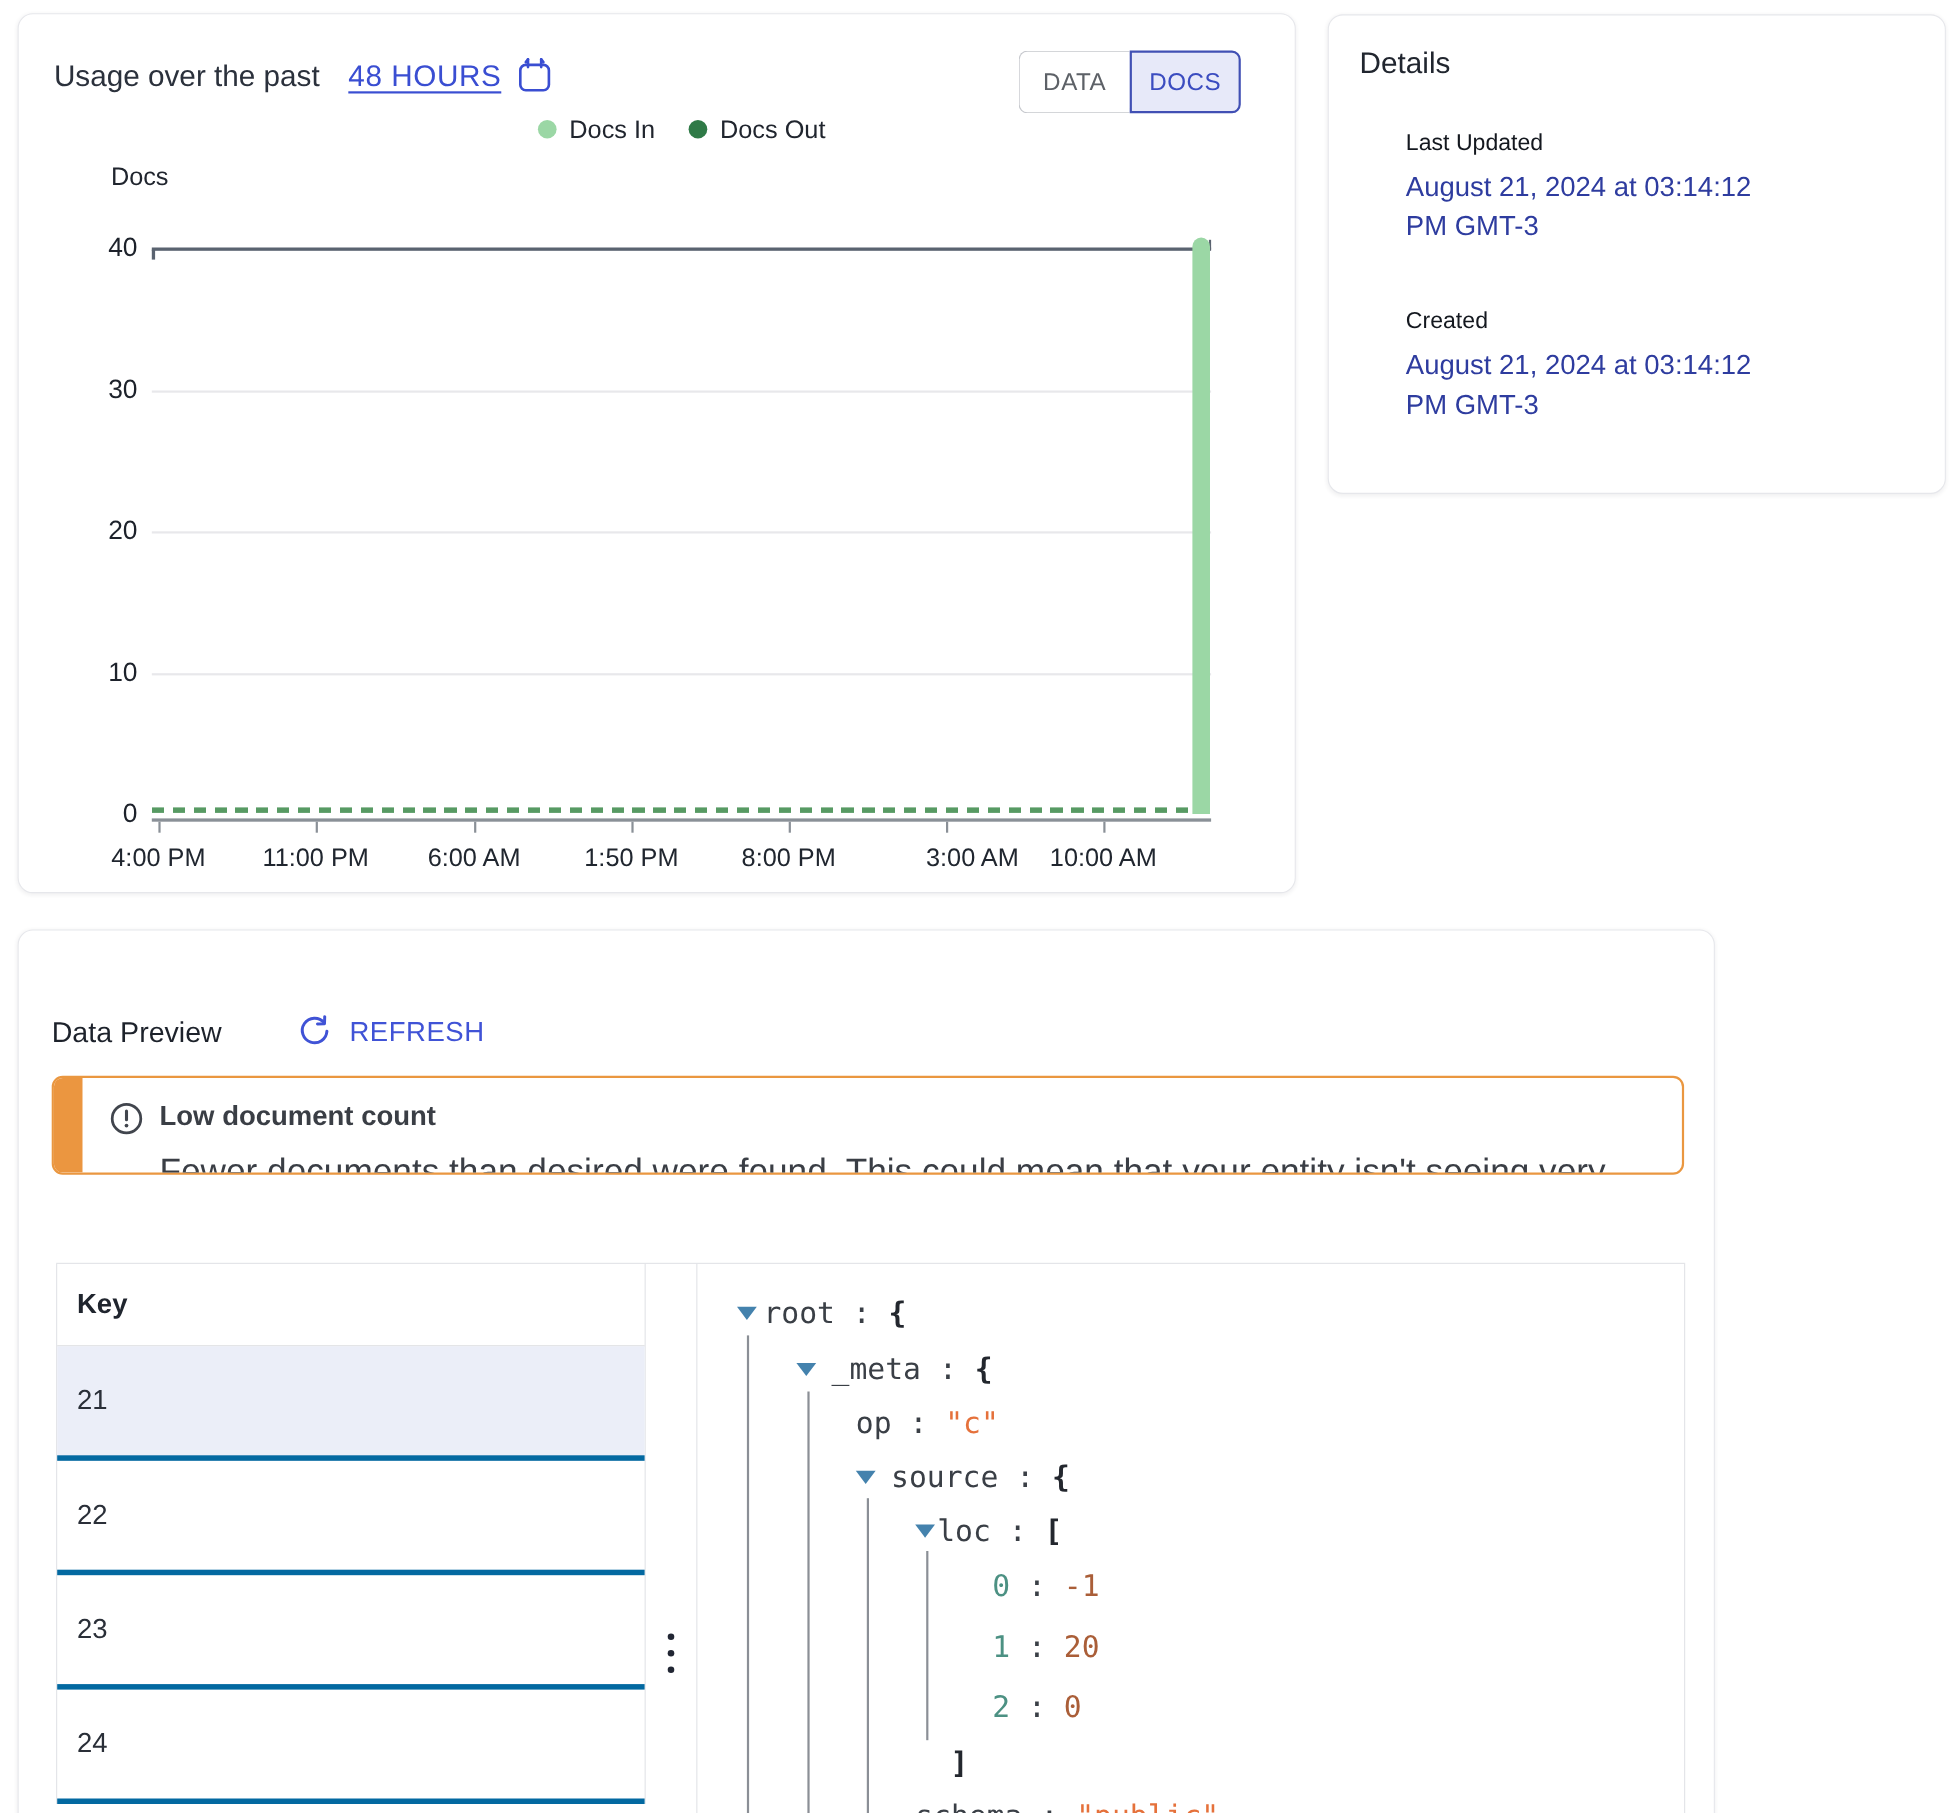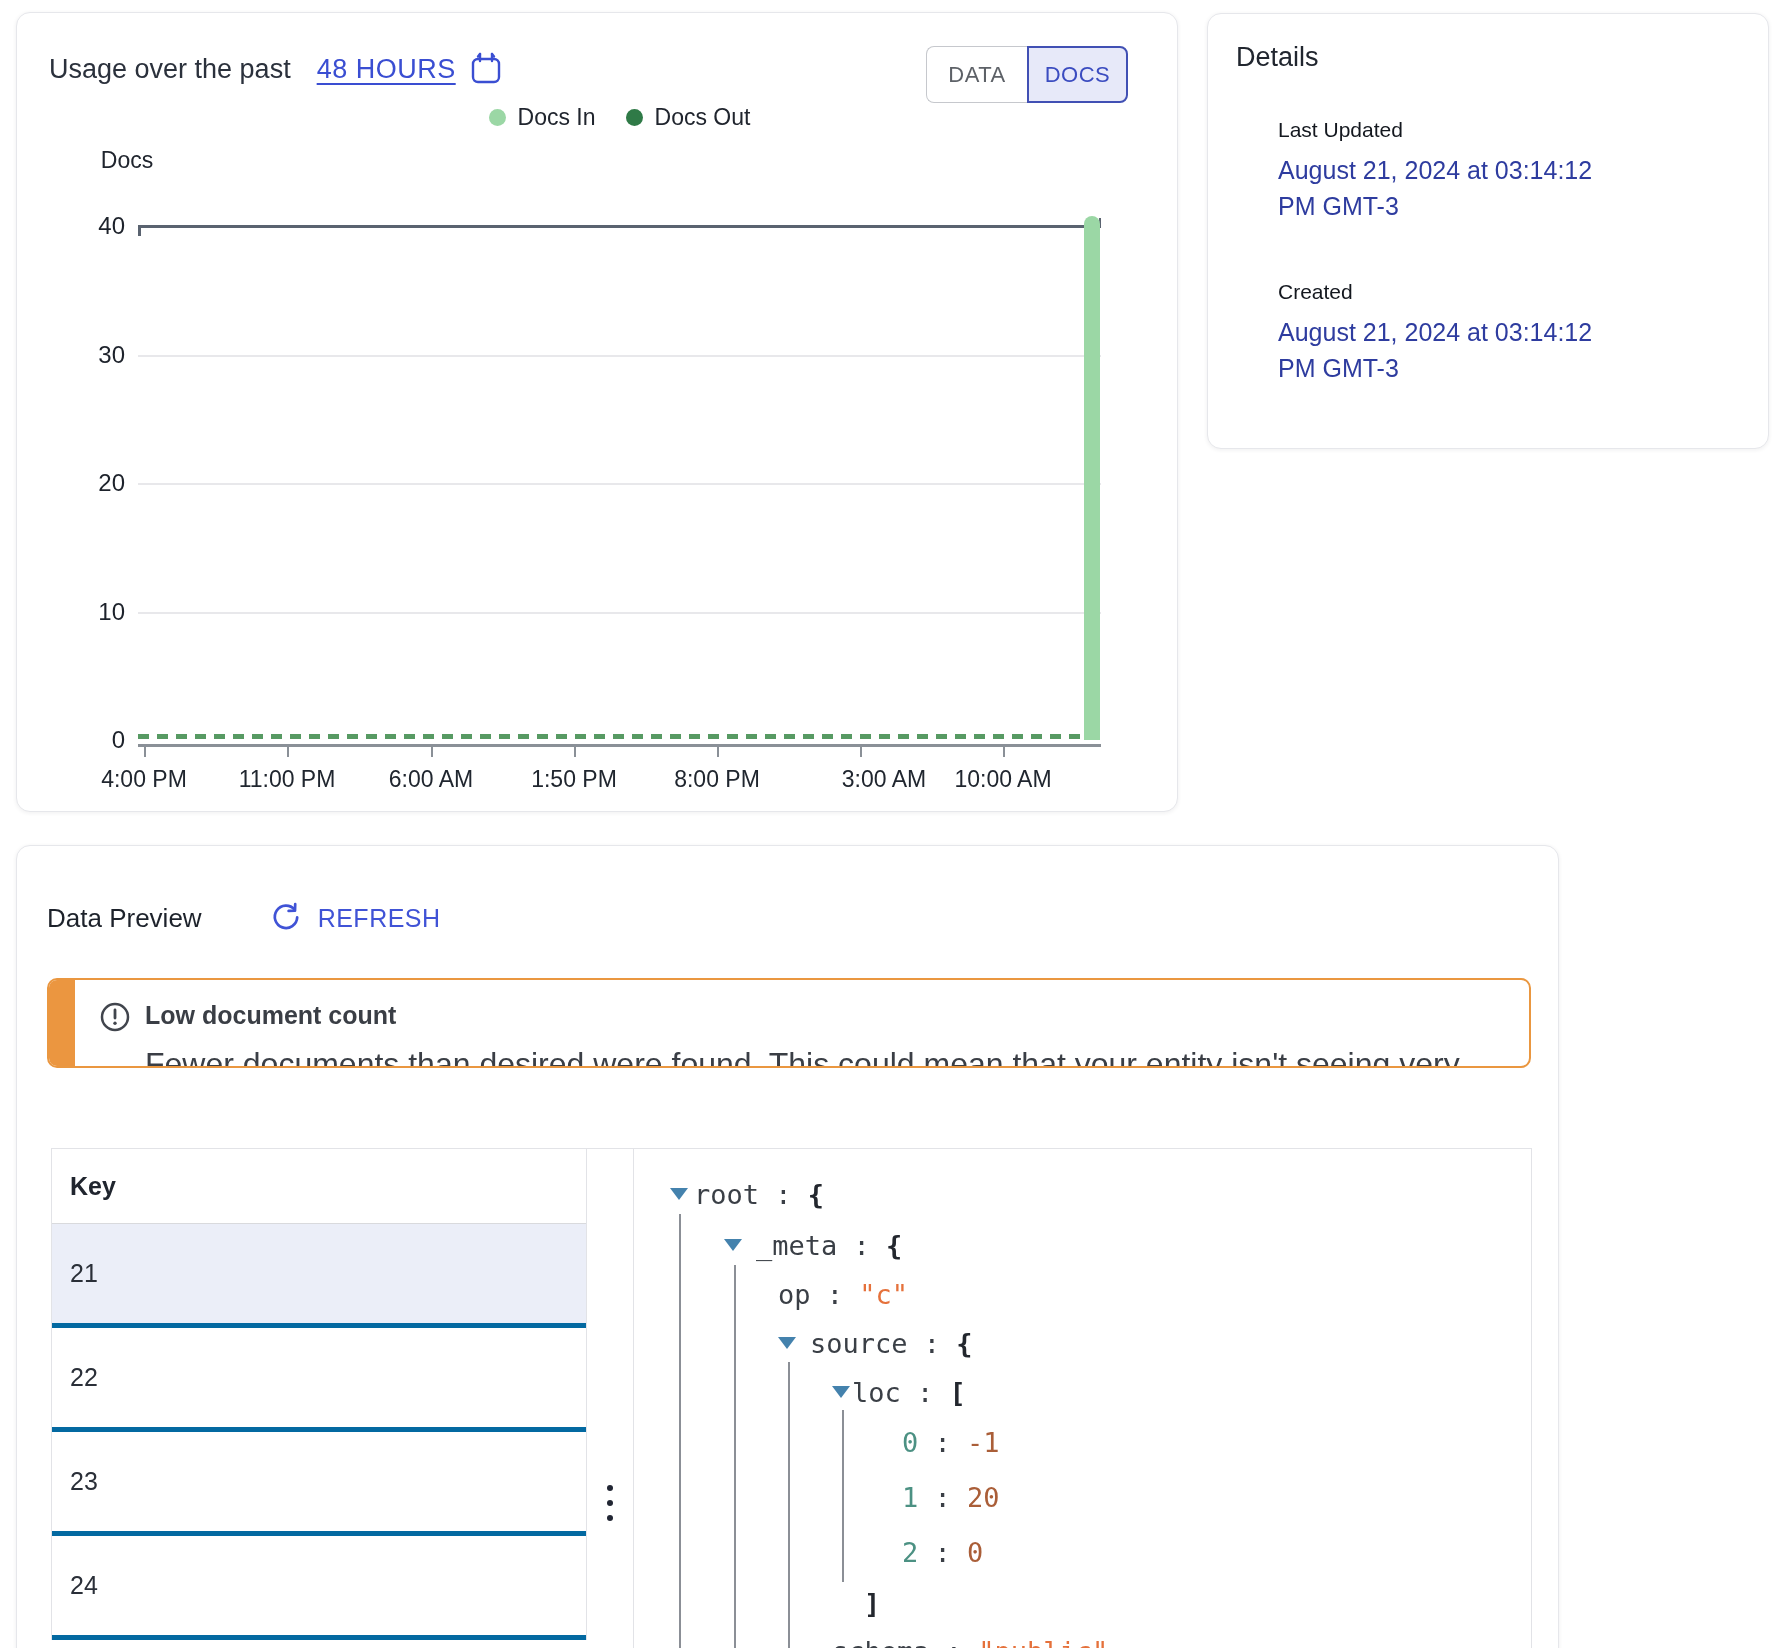--- a/index.html
+++ b/index.html
@@ -37,21 +37,21 @@
     background:repeating-linear-gradient(to right,#579a63 0 11px,transparent 11px 19px);}
   .bar{position:absolute;border-radius:8px 8px 0 0;}
   
   .details-card{left:1207px;top:13px;width:560px;height:434px;}
   .d-title{position:absolute;left:28px;top:28px;font-size:27px;color:#21262f;}
   .d-field{position:absolute;left:70px;}
   .d-label{font-size:21px;color:#14181f;line-height:32px;margin-bottom:6px;}
   .d-value{font-size:25px;color:#2e3c9f;line-height:36px;}
   
   .preview-card{left:16px;top:845px;width:1541px;height:860px;}
-  .p-header{position:absolute;left:30px;top:56px;display:flex;align-items:center;justify-content:space-between;}
+  .p-header{position:absolute;left:30px;top:76px;display:flex;align-items:center;justify-content:space-between;}
   .p-title{font-size:26px;color:#1d222b;}
   .refresh-btn{display:flex;align-items:center;gap:16px;margin-left:68px;cursor:pointer;}
   .refresh-label{font-size:25px;color:#4053d6;font-weight:500;letter-spacing:.5px;}
   .warn{position:absolute;left:30px;top:132px;width:1484px;height:90px;border:2px solid #ea9740;
     border-radius:10px;box-sizing:border-box;overflow:hidden;}
   .warn-bar{position:absolute;left:0;top:0;width:26px;height:100%;background:#eb9640;}
   .warn-icon{position:absolute;left:50px;top:21px;}
   .warn-title{position:absolute;left:96px;top:21px;font-size:25px;font-weight:600;color:#3a3e45;}
   .warn-msg{position:absolute;left:96px;top:66px;font-size:32px;color:#3a3e45;}
   .content{position:absolute;left:34px;top:302px;width:1481px;height:540px;border-top:1px solid #e2e3e7;}

